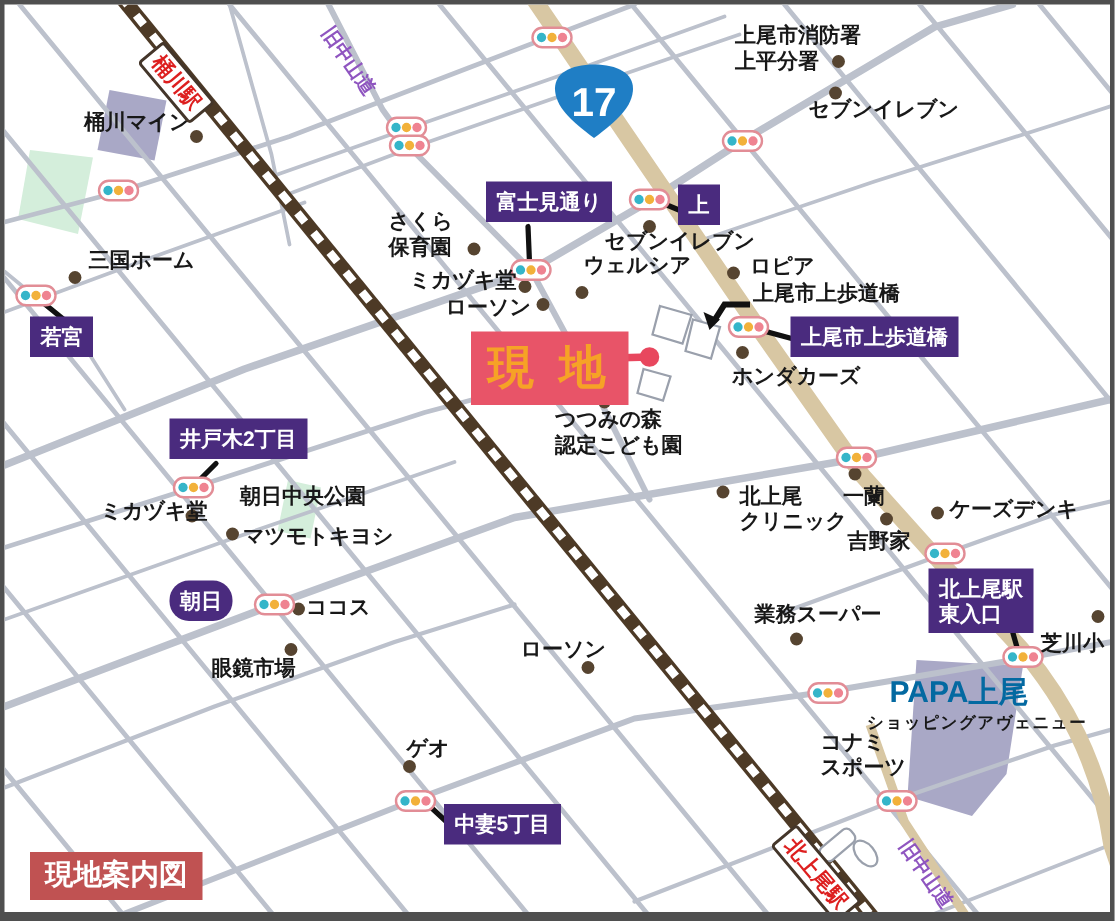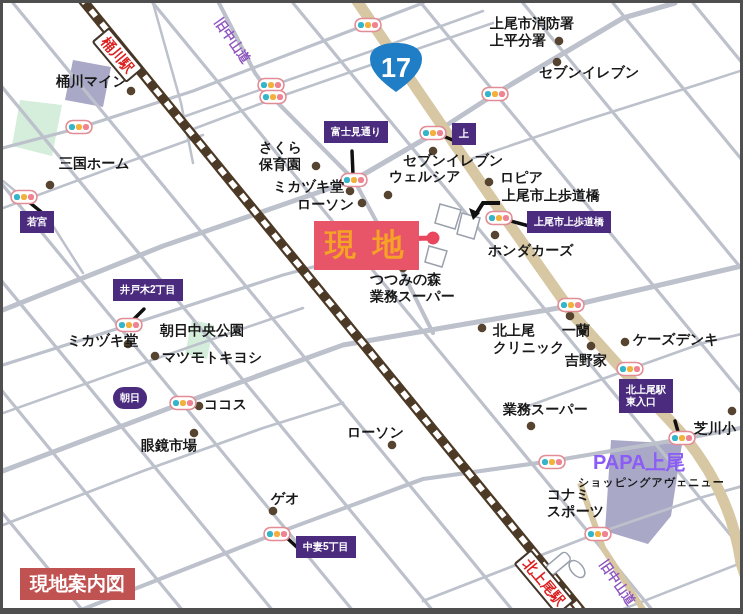--- a/index.html
+++ b/index.html
@@ -6,23 +6,23 @@
   .map-frame{
     position:relative;width:743px;height:614px;box-sizing:border-box;
     border:3px solid #4f4f4f;border-bottom-width:6px;
     background:#ffffff;overflow:hidden;
     font-family:"Liberation Sans","DejaVu Sans",sans-serif;
   }
   #map-svg{position:absolute;left:0;top:0;}
   #labels-layer{position:absolute;left:0;top:0;width:100%;height:100%;}
   .lbl{position:absolute;white-space:pre-line;line-height:1.18;transform-origin:0 0;}
   .lbl-poi{font-size:14px;font-weight:700;color:#181818;}
-  .lbl-poi-large{font-size:20px;font-weight:700;color:#8b5cf6;}
+  .lbl-poi-large{font-size:20px;font-weight:700;color:#0369a1;}
   .lbl-poi-small{font-size:11px;font-weight:700;color:#181818;letter-spacing:1px;}
-  .lbl-box-purple{background:#4a2b7e;color:#ffffff;font-size:10px;font-weight:700;
+  .lbl-box-purple{background:#4a2b7e;color:#ffffff;font-size:14px;font-weight:700;
     padding:5px 7px;text-align:left;}
   .lbl-box-site{background:#e85468;color:#f6a226;font-size:31px;font-weight:800;
     padding:6px 11px;letter-spacing:4px;}
   .lbl-box-legend{background:#c05252;color:#ffffff;font-size:19px;font-weight:700;
     padding:5px 10px;}
   .lbl-station{background:#ffffff;color:#dd1f1f;font-size:14px;font-weight:700;
     border:2px solid #44362a;border-radius:3px;padding:1px 4px;white-space:nowrap;}
   .lbl-road-name{color:#8f55c0;font-size:13px;font-weight:700;white-space:nowrap;}
 </style>
 </head>
@@ -247,35 +247,35 @@
     </g>
 
     <g id="site-pointer-group">
         <line x1="393" y1="236" x2="430" y2="235" stroke="#e8475e" stroke-width="5"></line>
         <circle cx="430" cy="235" r="6.5" fill="#e8475e"></circle>
       </g>
   </svg>
 
   <div id="labels-layer">
       <div class="lbl lbl-poi" style="left: 53px; top: 70px;">桶川マイン</div>
-      <div class="lbl lbl-poi" style="left: 56px; top: 152px;">三国ホーム</div>
+      <div class="lbl lbl-poi" style="left: 56px; top: 162px;">三国ホーム</div>
       <div class="lbl lbl-poi" style="left: 487px; top: 12px;">上尾市消防署
 上平分署</div>
       <div class="lbl lbl-poi" style="left: 536px; top: 61px;">セブンイレブン</div>
       <div class="lbl lbl-poi" style="left: 497px; top: 166px;">ロピア</div>
       <div class="lbl lbl-poi" style="left: 499px; top: 184px;">上尾市上歩道橋</div>
       <div class="lbl lbl-poi" style="left: 256px; top: 136px;">さくら
 保育園</div>
       <div class="lbl lbl-poi" style="left: 270px; top: 175px;">ミカヅキ堂</div>
       <div class="lbl lbl-poi" style="left: 294px; top: 193px;">ローソン</div>
       <div class="lbl lbl-poi" style="left: 386px; top: 165px;">ウェルシア</div>
       <div class="lbl lbl-poi" style="left: 400px; top: 149px;">セブンイレブン</div>
       <div class="lbl lbl-poi" style="left: 485px; top: 239px;">ホンダカーズ</div>
       <div class="lbl lbl-poi" style="left: 367px; top: 268px;">つつみの森
-業務スーパー</div>
+認定こども園</div>
       <div class="lbl lbl-poi" style="left: 490px; top: 319px;">北上尾
 クリニック</div>
       <div class="lbl lbl-poi" style="left: 559px; top: 319px;">一蘭</div>
       <div class="lbl lbl-poi" style="left: 562px; top: 349px;">吉野家</div>
       <div class="lbl lbl-poi" style="left: 619px; top: 328px; margin-left: 11px;">ケーズデンキ</div>
       <div class="lbl lbl-poi" style="left: 500px; top: 398px;">業務スーパー</div>
       <div class="lbl lbl-poi" style="left: 691px; top: 417px;">芝川小</div>
       <div class="lbl lbl-poi" style="left: 544px; top: 483px;">コナミ
 スポーツ</div>
       <div class="lbl lbl-poi" style="left: 64px; top: 329px;">ミカヅキ堂</div>

